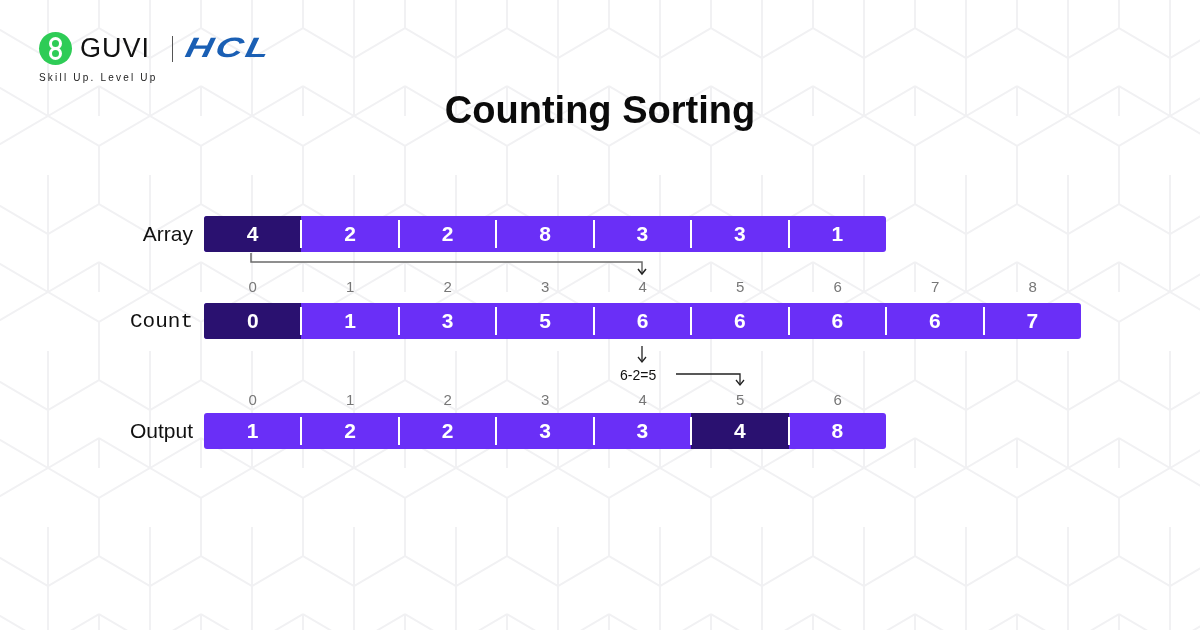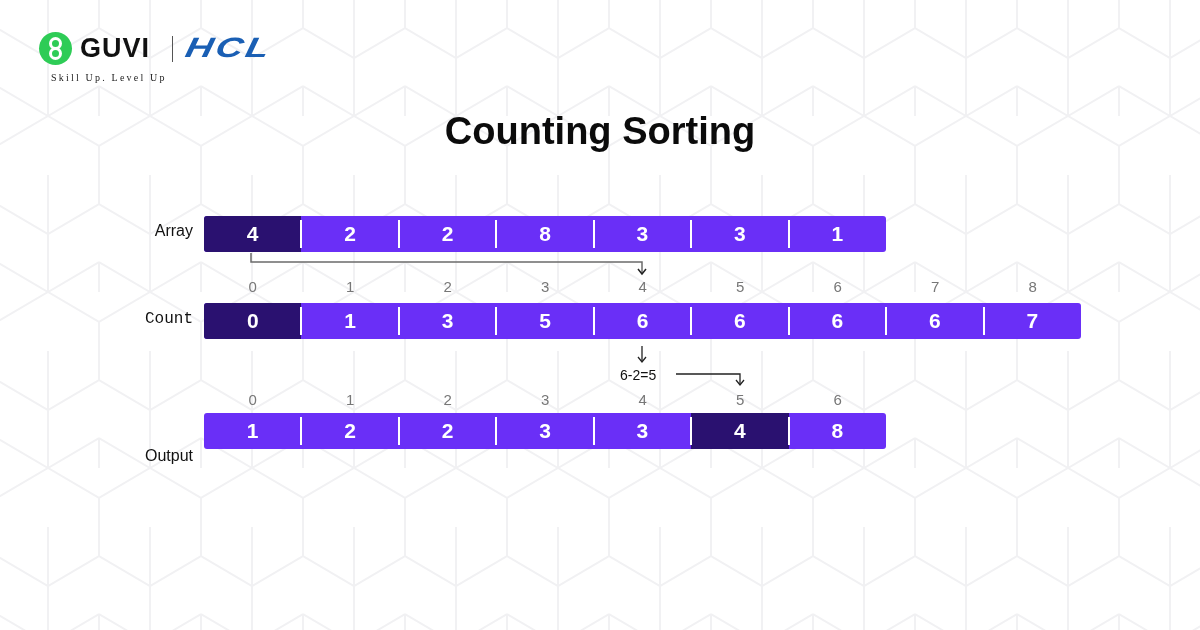--- a/index.html
+++ b/index.html
@@ -8,37 +8,37 @@
     background: #ffffff;
     font-family: "Liberation Sans", "DejaVu Sans", sans-serif;
   }
   .bg-pattern { position: absolute; left: 0; top: 0; width: 1200px; height: 630px; }
   .logo { position: absolute; left: 39px; top: 30px; height: 60px; width: 290px; }
   .logo-icon {
     position: absolute; left: 0; top: 2px; width: 33px; height: 33px; border-radius: 50%;
     background: #2ecc56;
   }
   .logo-guvi {
-    position: absolute; left: 41px; top: 3px; font-size: 27px; font-weight: bold;
+    position: absolute; left: 41px; top: 3px; font-size: 27px; font-weight: normal;
     color: #111; letter-spacing: 1px;
   }
   .logo-sep { position: absolute; left: 133px; top: 6px; width: 1px; height: 26px; background: #555; }
   .logo-hcl {
     position: absolute; left: 147px; top: 2px; font-size: 28px; font-weight: bold; font-style: italic;
     color: #1a5fb4; letter-spacing: 2px; transform: skewX(-12deg) scaleX(1.35); transform-origin: left;
   }
   .logo-tag {
-    position: absolute; left: 12px; top: 42px; font-size: 10px; color: #222; letter-spacing: 2.2px; font-family: Liberation Serif, serif;
+    position: absolute; left: 0; top: 42px; font-size: 10px; color: #222; letter-spacing: 2.2px;
   }
   .title {
     position: absolute; left: 0; width: 1200px; top: 89px; text-align: center;
-    font-size: 38px; font-weight: bold; color: #0b0b0b; margin-top: 21px;
+    font-size: 38px; font-weight: bold; color: #0b0b0b;
   }
   .row-label {
-    position: absolute; width: 100px; text-align: right; font-size: 16px; color: #111;
+    position: absolute; width: 100px; text-align: right; font-size: 21px; color: #111;
   }
   .bar {
     position: absolute; height: 36px; background: #6a2ff7; border-radius: 3px;
     display: flex;
   }
   .cell {
     width: 97.5px; height: 36px; display: flex; align-items: center; justify-content: center;
     color: #fff; font-weight: bold; font-size: 21px; position: relative; box-sizing: border-box;
   }
   .cell.sep::before {
@@ -121,21 +121,21 @@
 <div class="idx-row" style="left:204px; top:391px;">
   <div class="idx">0</div>
   <div class="idx">1</div>
   <div class="idx">2</div>
   <div class="idx">3</div>
   <div class="idx">4</div>
   <div class="idx">5</div>
   <div class="idx">6</div>
 </div>
 
-<div class="row-label" style="left:93px; top:419px;margin-top:28px;">Output</div>
+<div class="row-label" style="left:93px; top:419px;">Output</div>
 <div class="bar" style="left:204px; top:413px; width:682px;">
   <div class="cell first">1</div>
   <div class="cell sep">2</div>
   <div class="cell sep">2</div>
   <div class="cell sep">3</div>
   <div class="cell sep">3</div>
   <div class="cell sep hl">4</div>
   <div class="cell sep">8</div>
 </div>
 

